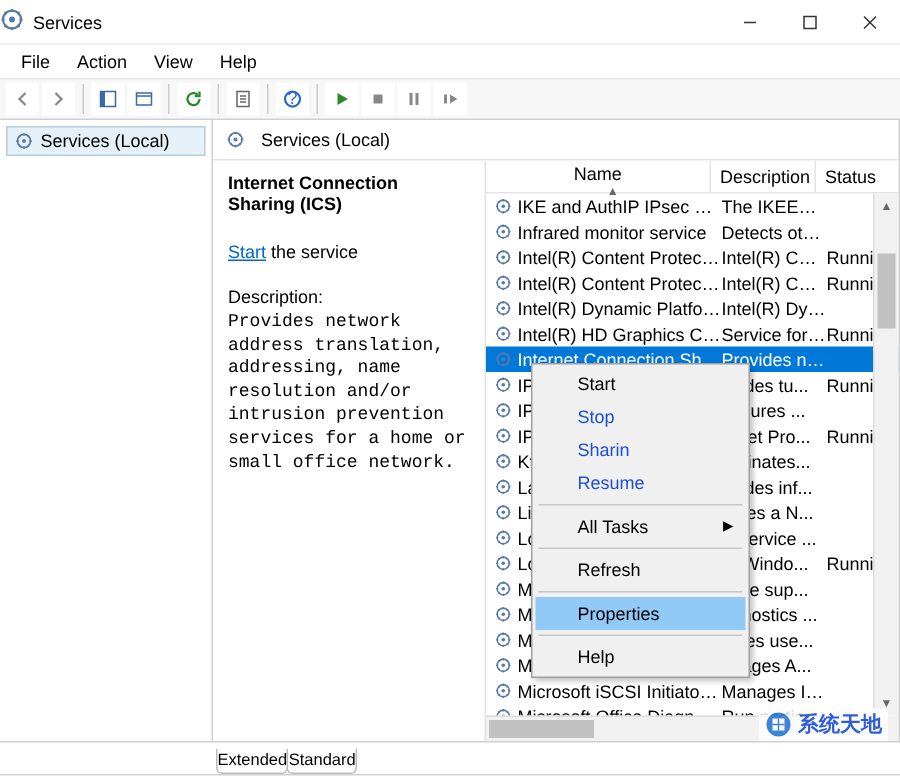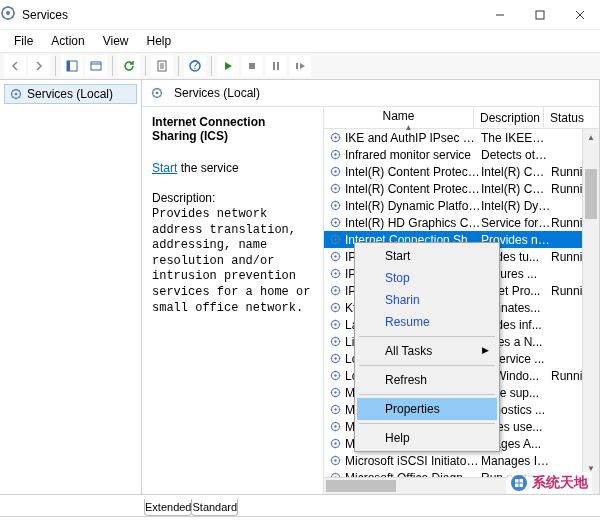--- a/index.html
+++ b/index.html
@@ -66,21 +66,21 @@
 .statusbar { height: 22px; border-top: 1px solid #d0d0d0; padding: 3px 8px; font-size: 11px; color: #333; }
 
 .context-menu { position: absolute; left: 354px; top: 242px; width: 146px; background: #f0f0f0; border: 1px solid #a0a0a0; box-shadow: 2px 2px 4px rgba(0,0,0,0.25); padding: 2px; z-index: 100; }
 .context-menu .cm-item { padding: 4px 22px 4px 28px; color: #000; position: relative; }
 .context-menu .cm-item.disabled { color: #1d4ed8; }
 .context-menu .cm-item.highlight { background: #91c9f7; }
 .context-menu .cm-sep { height: 1px; background: #c6c6c6; margin: 3px 2px; }
 .context-menu .cm-arrow { position: absolute; right: 8px; top: 5px; font-size: 9px; }
 
 .watermark { position: absolute; right: 8px; bottom: 26px; display: flex; align-items: center; gap: 4px; opacity: 0.9; background: rgba(255,255,255,0.9); padding: 2px 4px; }
-.watermark .wm-text { font-size: 14px; color: #be185d; font-weight: bold; }
+.watermark .wm-text { font-size: 14px; color: #1d4ed8; font-weight: bold; }
 </style>
 </head>
 <body>
 
 <div class="titlebar">
   <span>
     <svg class="icon" viewBox="0 0 16 16">
         <circle cx="8" cy="8" r="6" fill="none" stroke="#5a7aa8" stroke-width="1.5"></circle>
         <circle cx="8" cy="8" r="2" fill="#5a7aa8"></circle>
         <path d="M8 1v2M8 13v2M1 8h2M13 8h2M3 3l1.4 1.4M11.6 11.6L13 13M3 13l1.4-1.4M11.6 4.4L13 3" stroke="#5a7aa8" stroke-width="1.2"></path>

